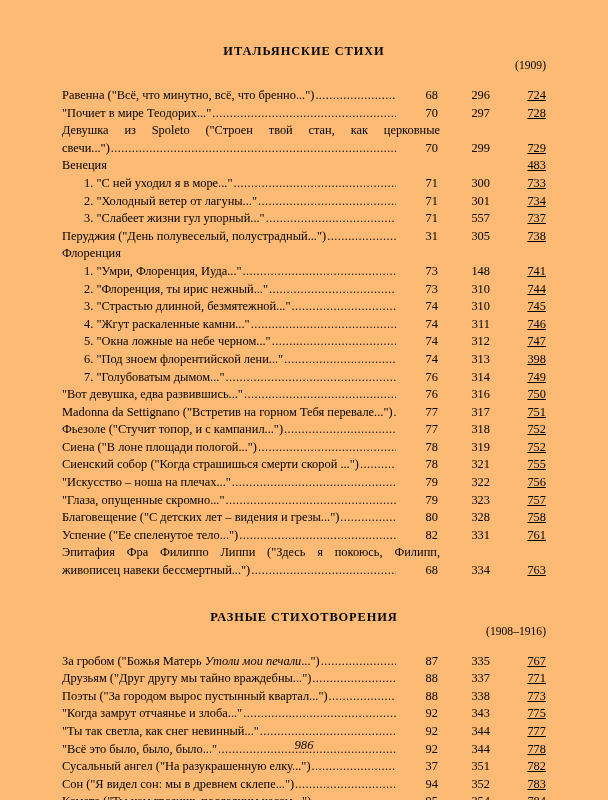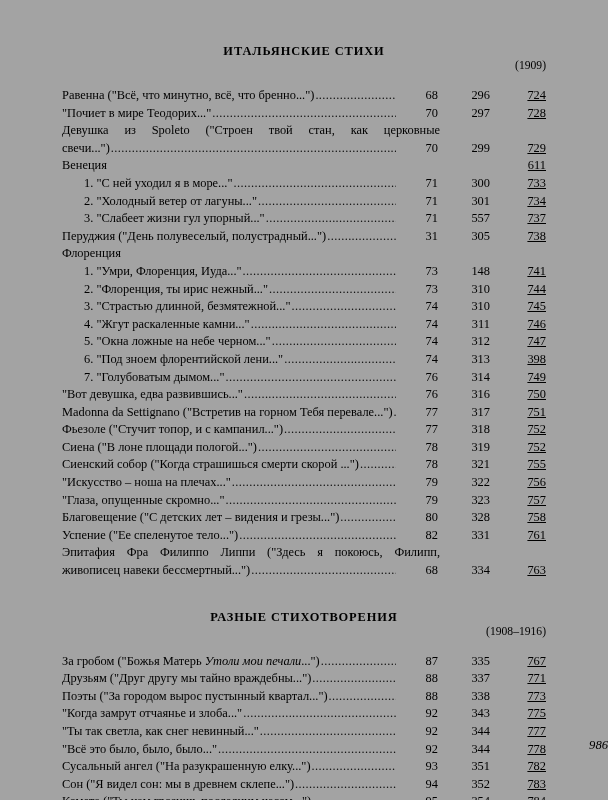--- a/index.html
+++ b/index.html
@@ -4,21 +4,21 @@
 <style>
   html, body {
     margin: 0;
     padding: 0;
     background: #ffffff;
   }
   .page {
     position: relative;
     width: 608px;
     height: 800px;
-    background: #a3a3a3;
+    background: #fdba74;
     font-family: "Liberation Serif", "DejaVu Serif", serif;
     color: #000000;
     overflow: hidden;
   }
   .content {
     position: absolute;
     left: 62px;
     top: 0;
     width: 484px;
   }
@@ -103,21 +103,21 @@
   .ital { font-style: italic; }
 
   .spacer-lg { height: 30px; }
   .spacer-md { height: 15px; }
 
   .folio {
     position: absolute;
     left: 0;
     right: 0;
     top: 738px;
-    text-align: right;
+    text-align: center;
     font-size: 12.6px;
     font-style: italic;
   }
   .top-pad { height: 44px; }
 </style>
 </head>
 <body>
 
 <div class="page">
   <div class="content">
@@ -155,21 +155,21 @@
             <span class="num c2">299</span>
             <span class="num c3">729</span>
           </div>
           <div class="row indent-0 no-leader group-row">
             <span class="title-cell">
               <span class="label">Венеция</span>
               <span class="leader"></span>
             </span>
             <span class="num c1"></span>
             <span class="num c2"></span>
-            <span class="num c3">611</span>
+            <span class="num c3">483</span>
           </div>
           <div class="row indent-1">
             <span class="title-cell">
               <span class="label">1. "С ней уходил я в море..."</span>
               <span class="leader"></span>
             </span>
             <span class="num c1">71</span>
             <span class="num c2">300</span>
             <span class="num c3">733</span>
           </div>
@@ -423,21 +423,21 @@
             </span>
             <span class="num c1">92</span>
             <span class="num c2">344</span>
             <span class="num c3">778</span>
           </div>
           <div class="row indent-0">
             <span class="title-cell">
               <span class="label">Сусальный ангел ("На разукрашенную елку...")</span>
               <span class="leader"></span>
             </span>
-            <span class="num c1">93</span>
+            <span class="num c1">37</span>
             <span class="num c2">351</span>
             <span class="num c3">782</span>
           </div>
           <div class="row indent-0">
             <span class="title-cell">
               <span class="label">Сон ("Я видел сон: мы в древнем склепе...")</span>
               <span class="leader"></span>
             </span>
             <span class="num c1">94</span>
             <span class="num c2">352</span>

